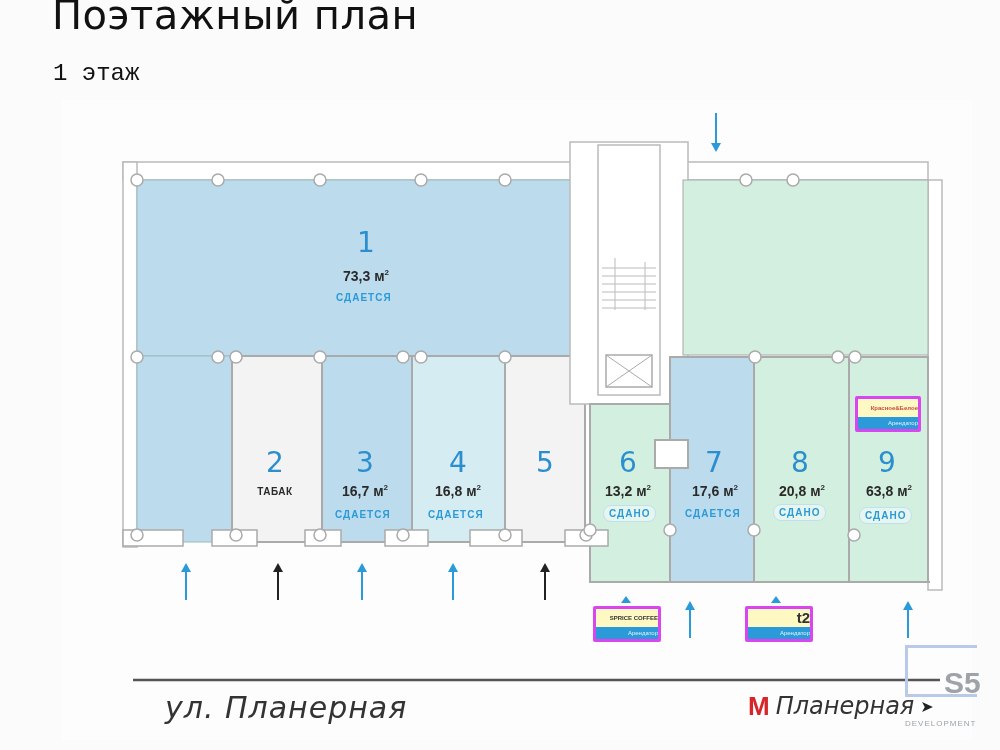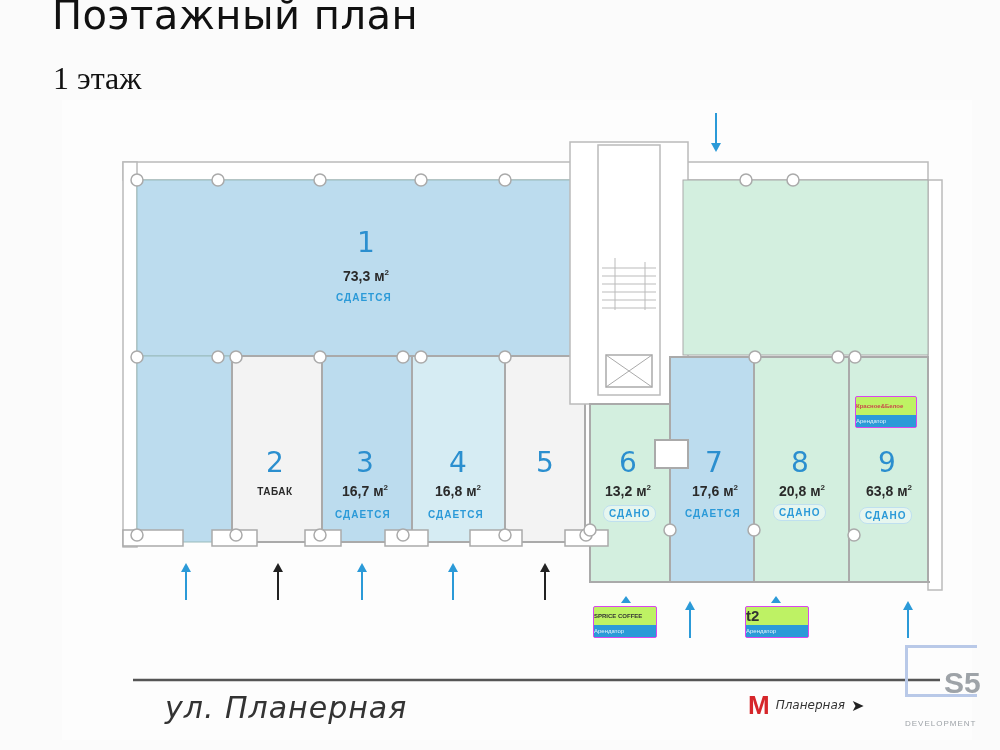--- a/index.html
+++ b/index.html
@@ -1,33 +1,33 @@
 <!DOCTYPE html>
 <html><head>
 <meta charset="utf-8">
 <style>
   html, body { margin:0; padding:0; background:#fbfbfb; }
   body { width:1000px; height:750px; position:relative; overflow:hidden; font-family:"DejaVu Sans", sans-serif; }
   .title { position:absolute; left:52px; top:-8px; font-size:40px; color:#111; letter-spacing:0.5px; font-family:"DejaVu Sans", sans-serif; }
-  .subtitle { position:absolute; left:53px; top:60px; font-size:32px; color:#111; font-family:Liberation Serif, serif; }
+  .subtitle { position:absolute; left:53px; top:60px; font-size:24px; color:#111; font-family:Liberation Mono, monospace; }
   .plan-bg { position:absolute; left:62px; top:100px; width:910px; height:640px; background:#fdfdfd; }
   svg.plan { position:absolute; left:0; top:0; }
   .unit-num { position:absolute; font-size:28px; color:#2b8fcf; text-align:center; width:80px; font-family:"DejaVu Sans", sans-serif; }
   .unit-area { position:absolute; font-size:14px; font-weight:bold; color:#2a2a2a; text-align:center; width:90px; font-family:"Liberation Sans", sans-serif; }
   .unit-area sup { font-size:8px; }
   .unit-status { position:absolute; font-size:10px; font-weight:bold; color:#2b9ad8; text-align:left; letter-spacing:1px; font-family:"Liberation Sans", sans-serif; }
   .unit-status.boxed { border:1px solid #bfe0ef; background:#e6f6ef; border-radius:8px; padding:2px 5px; }
   .unit-label { position:absolute; font-size:10px; font-weight:bold; color:#2a2a2a; text-align:center; width:80px; letter-spacing:0.5px; font-family:"Liberation Sans", sans-serif; }
-  .tenant { position:absolute; width:62px; background:#bef264; border:1px solid #d946ef; border-radius:2px; text-align:left; }
+  .tenant { position:absolute; width:62px; background:#fef9c3; border:3px solid #d946ef; border-radius:2px; text-align:right; }
   .tenant .logo { height:18px; font-size:8px; font-weight:bold; line-height:18px; color:#333; font-family:"Liberation Sans", sans-serif; }
   .tenant .tag { background:#2b9ad8; color:#e6f4fb; font-size:6px; height:12px; line-height:12px; font-family:"Liberation Sans", sans-serif; }
   .street { position:absolute; left:165px; top:690px; font-size:30px; font-style:italic; color:#333; font-family:"DejaVu Sans", sans-serif; letter-spacing:1px; }
   .metro { position:absolute; left:748px; top:692px; display:flex; align-items:center; gap:6px; }
   .metro .m { color:#d6262a; font-weight:bold; font-size:26px; font-family:"Liberation Sans", sans-serif; line-height:1; }
-  .metro .name { font-size:12px; font-style:italic; color:#333; font-family:"DejaVu Sans", sans-serif; }
+  .metro .name { font-size:24px; font-style:italic; color:#333; font-family:"DejaVu Sans", sans-serif; }
   .metro .arrow { font-size:16px; color:#222; }
   .s5 { position:absolute; left:905px; top:645px; width:72px; height:52px; border:3px solid #b9c9e8; border-right:none; box-sizing:border-box; }
   .s5 .txt { position:absolute; left:36px; top:18px; font-size:30px; font-weight:bold; color:#9ea3a8; font-family:"Liberation Sans", sans-serif; }
   .s5-dev { position:absolute; left:905px; top:719px; font-size:8px; color:#9ea3a8; letter-spacing:1px; font-family:"Liberation Sans", sans-serif; }
 </style>
 </head>
 <body>
 
 <div class="title">Поэтажный план</div>
 <div class="subtitle">1 этаж</div>

